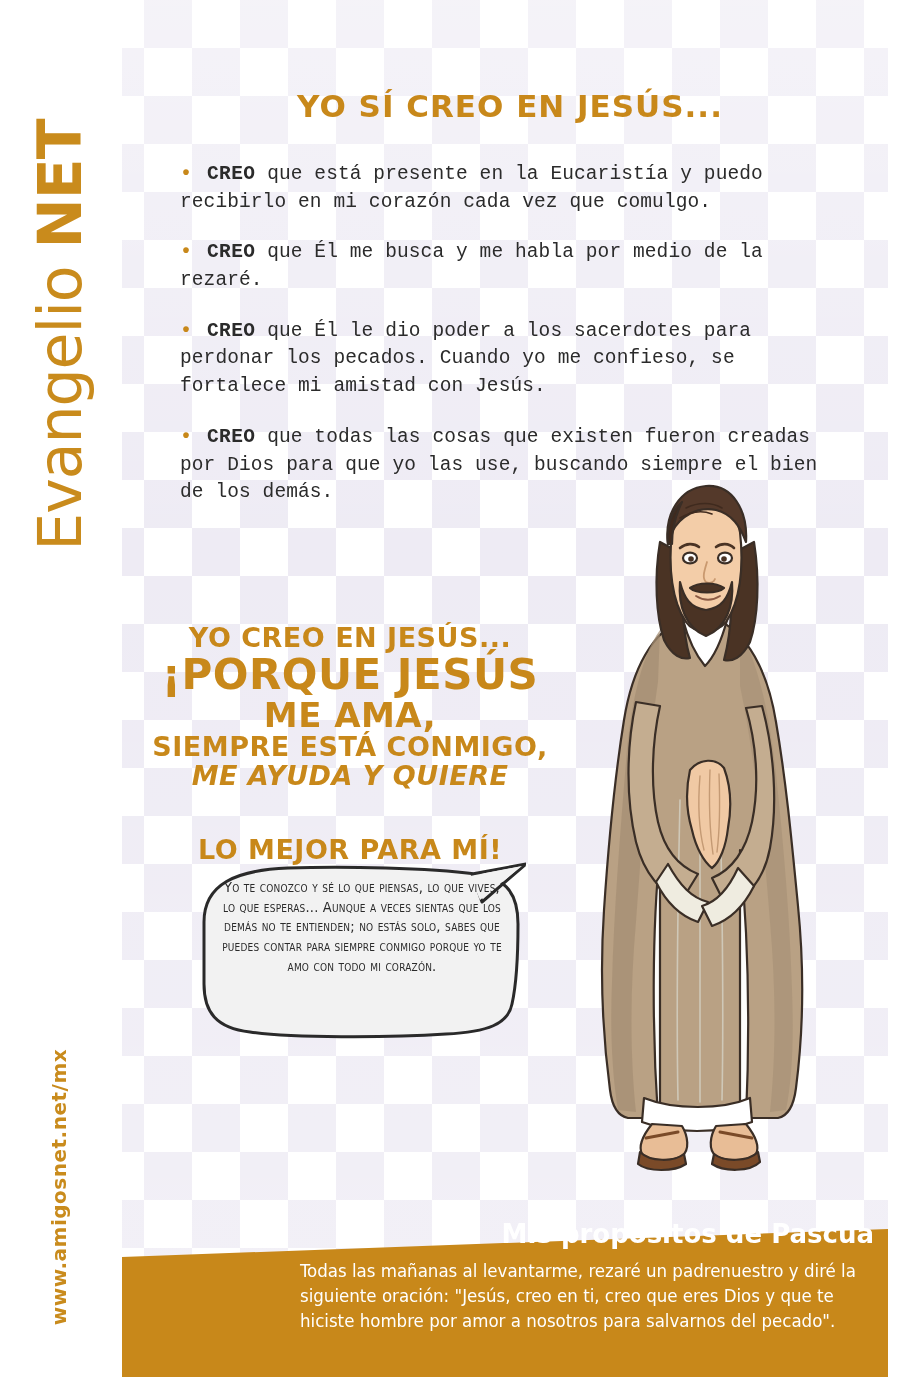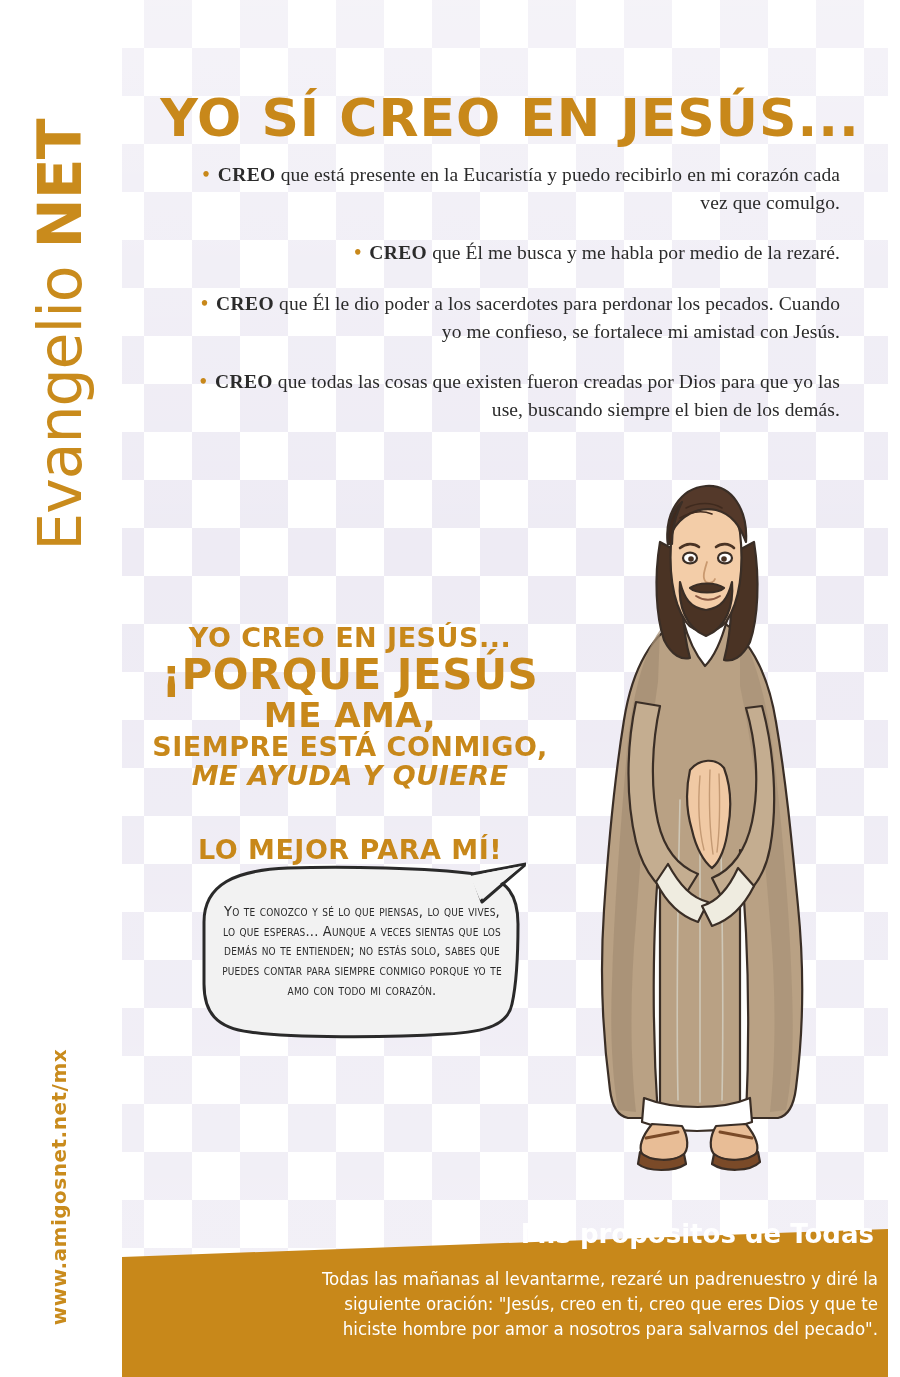--- a/index.html
+++ b/index.html
@@ -94,39 +94,39 @@
 
   
   .headline {
     position: absolute;
     left: 130px;
     top: 88px;
     width: 760px;
     text-align: center;
     font-family: "DejaVu Sans", sans-serif;
     font-weight: bold;
-    font-size: 52px;
+    font-size: 31px;
     letter-spacing: 1px;
     color: #c8881a;
     z-index: 6;
   }
 
   
   .creed-list {
     position: absolute;
     left: 180px;
     top: 160px;
     width: 660px;
     z-index: 6;
   }
   .creed-item {
     position: relative;
-    text-align: right;
+    text-align: left;
     color: #2b2b2b;
-    font-family: Liberation Serif, serif;
+    font-family: Liberation Mono, monospace;
     font-size: 19.5px;
     line-height: 1.42;
     margin-bottom: 22px;
     letter-spacing: 0.1px;
   }
   .creed-item .bullet {
     color: #c8881a;
     font-size: 20px;
     font-weight: bold;
     margin-right: 3px;
@@ -171,21 +171,20 @@
     left: 24px;
     top: 16px;
     width: 284px;
     text-align: center;
     font-family: "DejaVu Sans Condensed", "DejaVu Sans", sans-serif;
     font-size: 14.5px;
     line-height: 1.36;
     color: #2a2a2a;
     font-variant: small-caps;
     letter-spacing: 0.2px;
-    margin-top: 24px;
   }
 
   
   .figure {
     position: absolute;
     left: 540px;
     top: 470px;
     width: 330px;
     height: 720px;
     z-index: 6;
@@ -215,23 +214,22 @@
   }
   .bottom-body {
     position: absolute;
     left: 300px;
     top: 1258px;
     width: 578px;
     color: #ffffff;
     font-family: "DejaVu Sans Condensed", "DejaVu Sans", sans-serif;
     font-size: 18.5px;
     line-height: 1.36;
-    text-align: right;
+    text-align: left;
     z-index: 8;
-    margin-top: 8px;
   }
 </style>
 </head>
 <body>
 
 <div id="page">
 
   <div class="bg-pattern"></div>
   <div class="bg-fade"></div>
 
@@ -376,16 +374,16 @@
       <path d="M8 60 C8 22 40 8 92 6 C150 4 232 6 280 12 C312 16 322 34 322 62
                C322 96 320 124 316 142 C312 162 292 170 250 172
                C190 176 96 176 54 170 C20 166 8 150 8 122 Z
                M276 12 L330 2 L286 40 Z" fill="#f2f2f2" stroke="#2a2a2a" stroke-width="3" stroke-linejoin="round"></path>
       <path d="M274 14 L326 4 L284 38 Z" fill="#f2f2f2" stroke="none"></path>
     </svg>
     <div class="bubble-text">Yo te conozco y sé lo que piensas, lo que vives, lo que esperas... Aunque a veces sientas que los demás no te entienden; no estás solo, sabes que puedes contar para siempre conmigo porque yo te amo con todo mi corazón.</div>
   </div>
 
   <div class="bottom-band"></div>
-  <div class="bottom-title">Mis propósitos de Todas</div>
+  <div class="bottom-title">Mis propósitos de Pascua</div>
   <div class="bottom-body">Todas las mañanas al levantarme, rezaré un padrenuestro y diré la siguiente oración: "Jesús, creo en ti, creo que eres Dios y que te hiciste hombre por amor a nosotros para salvarnos del pecado".</div>
 
 </div>
 
 </body></html>

